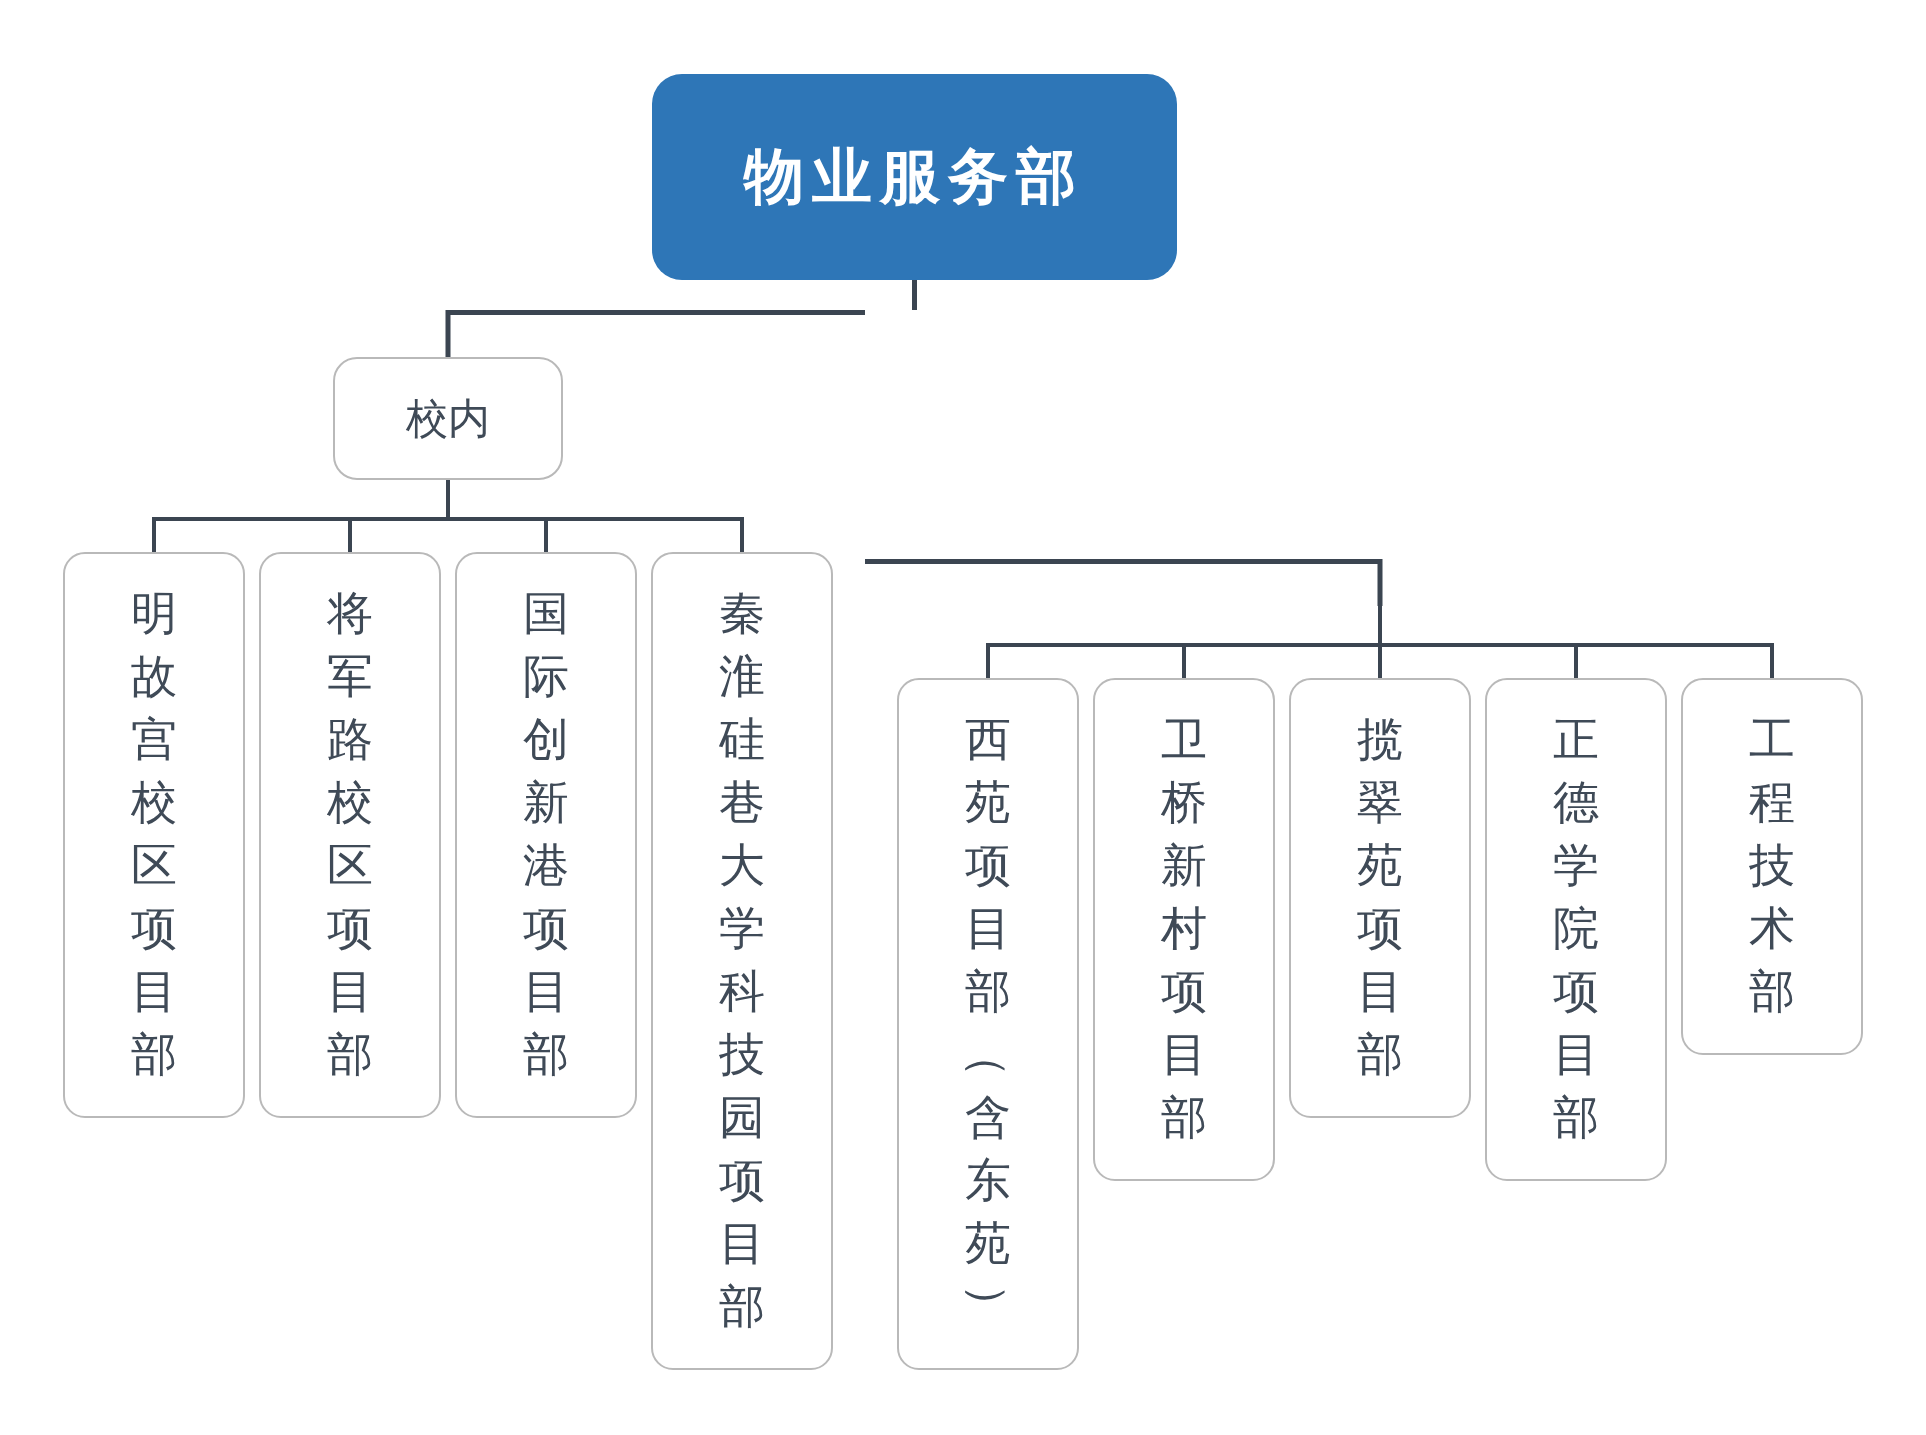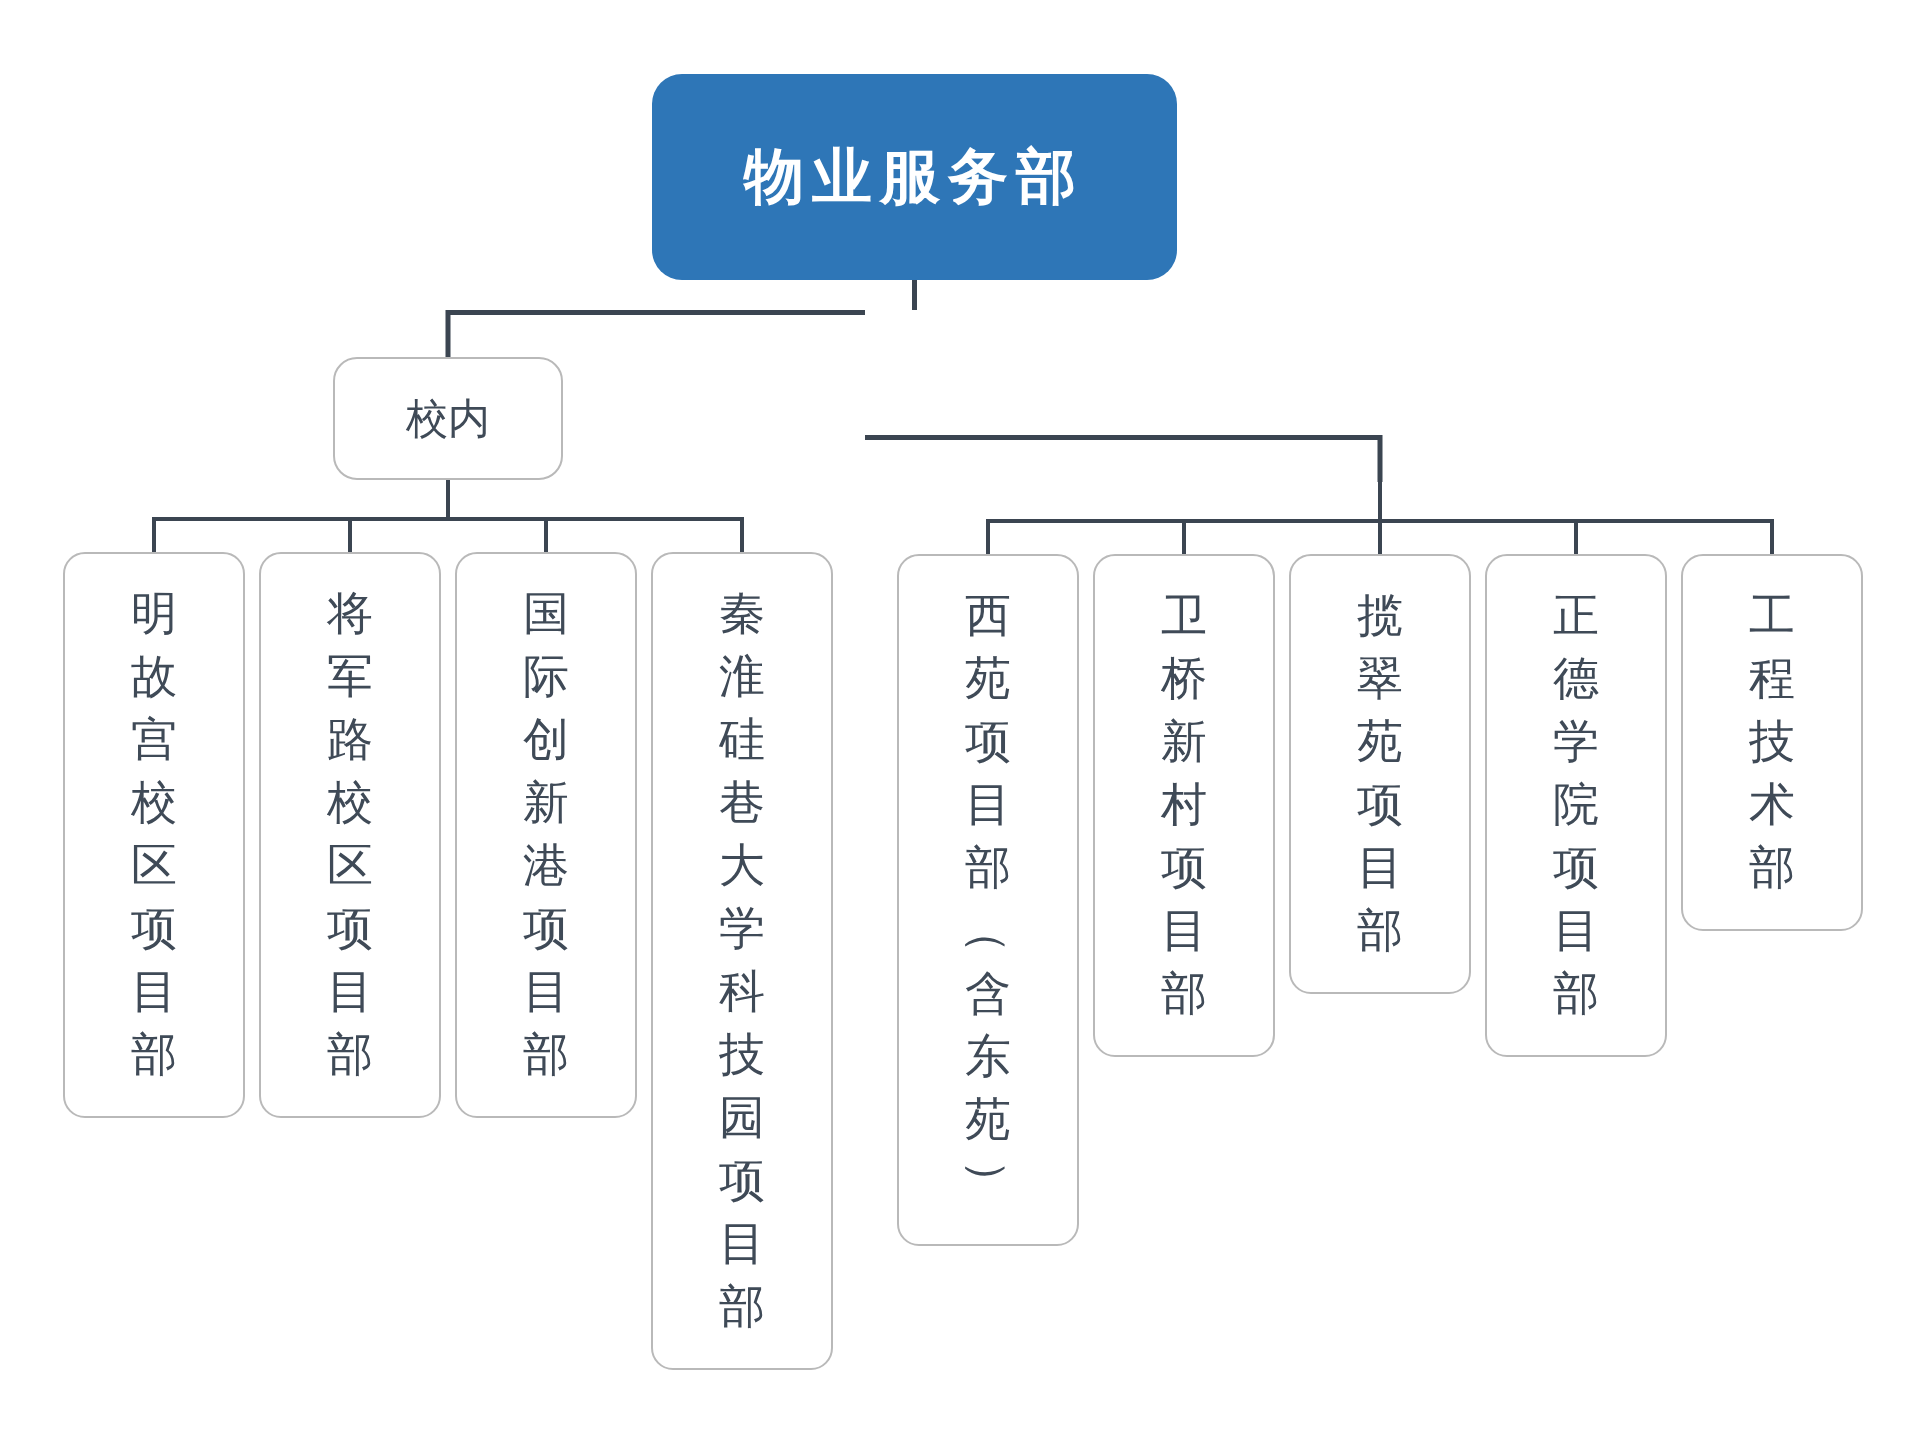--- a/index.html
+++ b/index.html
@@ -43,21 +43,21 @@
     color: var(--root-text);
     border-radius: 30px;
     display: flex;
     align-items: center;
     justify-content: center;
     font-size: 60px;
     font-weight: bold;
     letter-spacing: 8px;
   }
   .root-stub { width: 5px; height: 30px; background: var(--conn); }
-  .level2 { display: flex; align-items: center; }
+  .level2 { display: flex; align-items: flex-end; }
   .subtree {
     position: relative;
     display: flex;
     flex-direction: column;
     align-items: center;
     padding: 47px 25px 0 25px;
   }
   .subtree::before {
     content: "";
     position: absolute;

